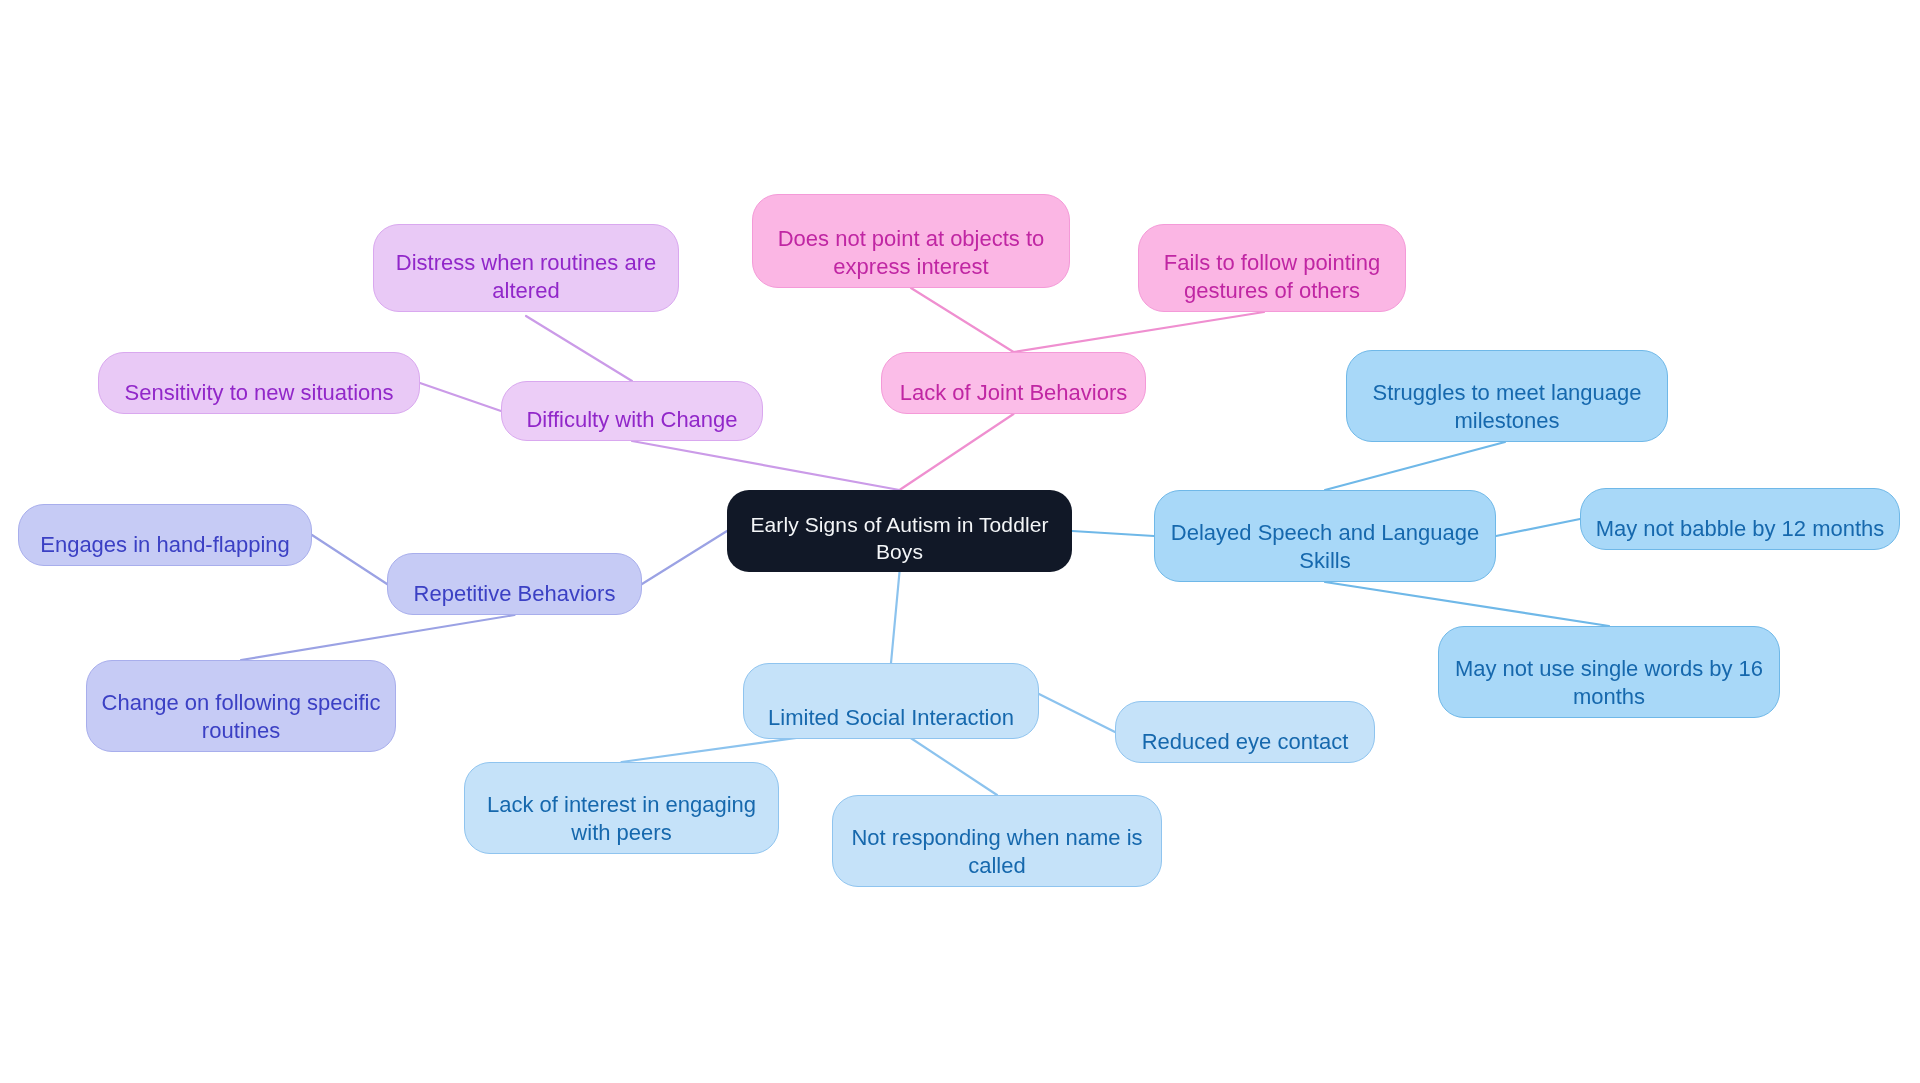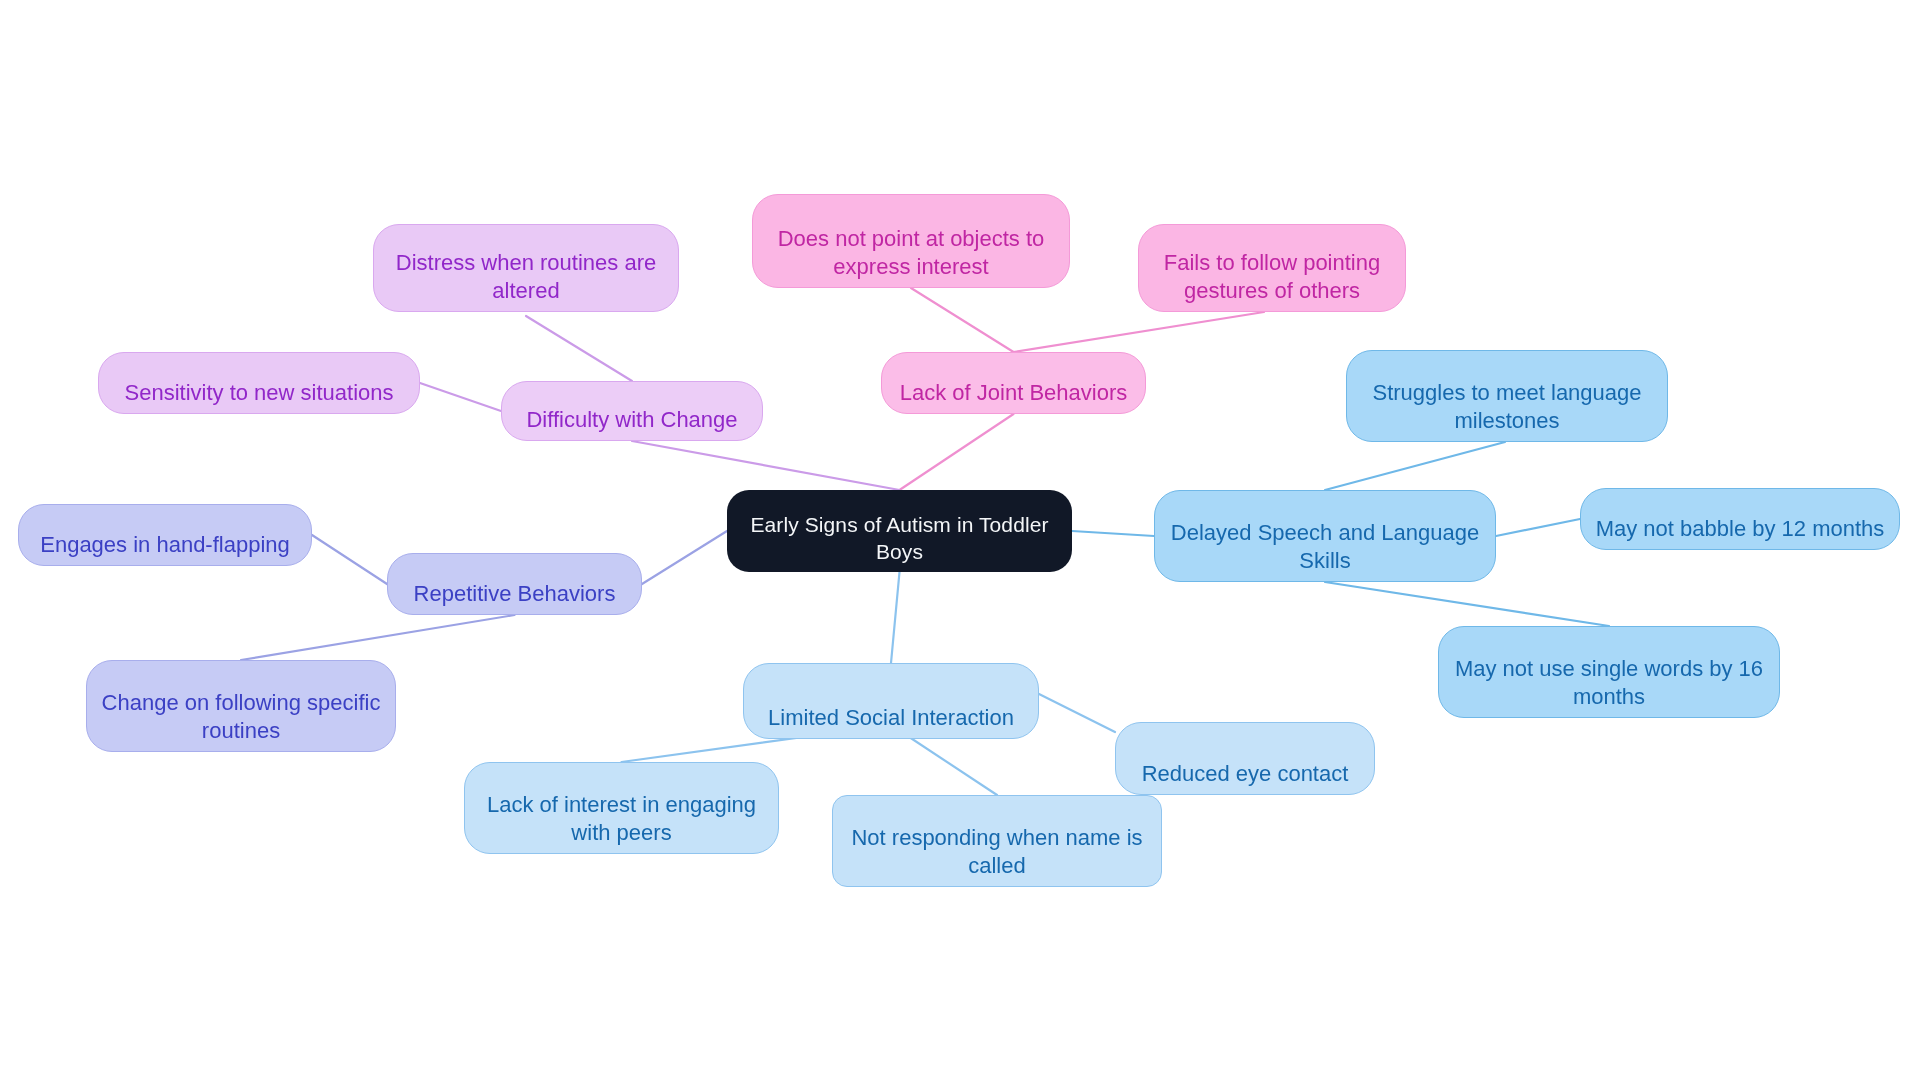--- a/index.html
+++ b/index.html
@@ -80,21 +80,21 @@
       <div class="node node-branch" style="left: 881px; top: 352px; width: 265px; height: 62px; background: rgb(251, 189, 232); color: rgb(192, 38, 163); border-color: rgb(244, 154, 216);"><span>Lack of Joint Behaviors</span></div>
       <div class="node node-leaf" style="left: 752px; top: 194px; width: 318px; height: 94px; background: rgb(251, 182, 228); color: rgb(192, 38, 163); border-color: rgb(244, 154, 216);"><span>Does not point at objects to express interest</span></div>
       <div class="node node-leaf" style="left: 1130px; top: 224px; width: 268px; height: 88px; background: rgb(251, 182, 228); color: rgb(192, 38, 163); border-color: rgb(244, 154, 216); margin-left: 8px;"><span>Fails to follow pointing gestures of others</span></div>
       <div class="node node-branch" style="left: 501px; top: 381px; width: 262px; height: 60px; background: rgb(236, 205, 247); color: rgb(145, 39, 201); border-color: rgb(217, 168, 239);"><span>Difficulty with Change</span></div>
       <div class="node node-leaf" style="left: 373px; top: 224px; width: 306px; height: 88px; background: rgb(233, 201, 246); color: rgb(145, 39, 201); border-color: rgb(217, 168, 239);"><span>Distress when routines are altered</span></div>
       <div class="node node-leaf" style="left: 98px; top: 352px; width: 322px; height: 62px; background: rgb(233, 201, 246); color: rgb(145, 39, 201); border-color: rgb(217, 168, 239);"><span>Sensitivity to new situations</span></div>
       <div class="node node-branch" style="left: 387px; top: 553px; width: 255px; height: 62px; background: rgb(198, 203, 245); color: rgb(59, 64, 196); border-color: rgb(168, 174, 236);"><span>Repetitive Behaviors</span></div>
       <div class="node node-leaf" style="left: 18px; top: 504px; width: 294px; height: 62px; background: rgb(198, 203, 245); color: rgb(59, 64, 196); border-color: rgb(168, 174, 236);"><span>Engages in hand-flapping</span></div>
       <div class="node node-leaf" style="left: 86px; top: 660px; width: 310px; height: 92px; background: rgb(198, 203, 245); color: rgb(59, 64, 196); border-color: rgb(168, 174, 236);"><span>Change on following specific routines</span></div>
       <div class="node node-branch" style="left: 743px; top: 663px; width: 296px; height: 76px; background: rgb(197, 226, 249); color: rgb(22, 104, 173); border-color: rgb(143, 196, 239);"><span>Limited Social Interaction</span></div>
-      <div class="node node-leaf" style="left: 1115px; top: 722px; width: 260px; height: 73px; background: rgb(197, 226, 249); color: rgb(22, 104, 173); border-color: rgb(143, 196, 239);"><span>Reduced eye contact</span></div>
+      <div class="node node-leaf" style="left: 1115px; top: 701px; width: 260px; height: 62px; background: rgb(197, 226, 249); color: rgb(22, 104, 173); border-color: rgb(143, 196, 239);"><span>Reduced eye contact</span></div>
       <div class="node node-leaf" style="left: 464px; top: 762px; width: 315px; height: 92px; background: rgb(197, 226, 249); color: rgb(22, 104, 173); border-color: rgb(143, 196, 239);"><span>Lack of interest in engaging with peers</span></div>
-      <div class="node node-leaf" style="left: 832px; top: 795px; width: 330px; height: 92px; background: rgb(197, 226, 249); color: rgb(22, 104, 173); border-color: rgb(143, 196, 239); border-radius: 15px;"><span>Not responding when name is called</span></div>
+      <div class="node node-leaf" style="left: 832px; top: 795px; width: 330px; height: 92px; background: rgb(197, 226, 249); color: rgb(22, 104, 173); border-color: rgb(143, 196, 239);"><span>Not responding when name is called</span></div>
       <div class="node node-branch" style="left: 1154px; top: 490px; width: 342px; height: 92px; background: rgb(168, 216, 248); color: rgb(22, 104, 173); border-color: rgb(111, 184, 232);"><span>Delayed Speech and Language Skills</span></div>
       <div class="node node-leaf" style="left: 1346px; top: 350px; width: 322px; height: 92px; background: rgb(168, 216, 248); color: rgb(22, 104, 173); border-color: rgb(111, 184, 232);"><span>Struggles to meet language milestones</span></div>
       <div class="node node-leaf" style="left: 1580px; top: 488px; width: 320px; height: 62px; background: rgb(168, 216, 248); color: rgb(22, 104, 173); border-color: rgb(111, 184, 232);"><span>May not babble by 12 months</span></div>
       <div class="node node-leaf" style="left: 1438px; top: 626px; width: 342px; height: 92px; background: rgb(168, 216, 248); color: rgb(22, 104, 173); border-color: rgb(111, 184, 232);"><span>May not use single words by 16 months</span></div>
     </div>
 </div>
 
 </body></html>

